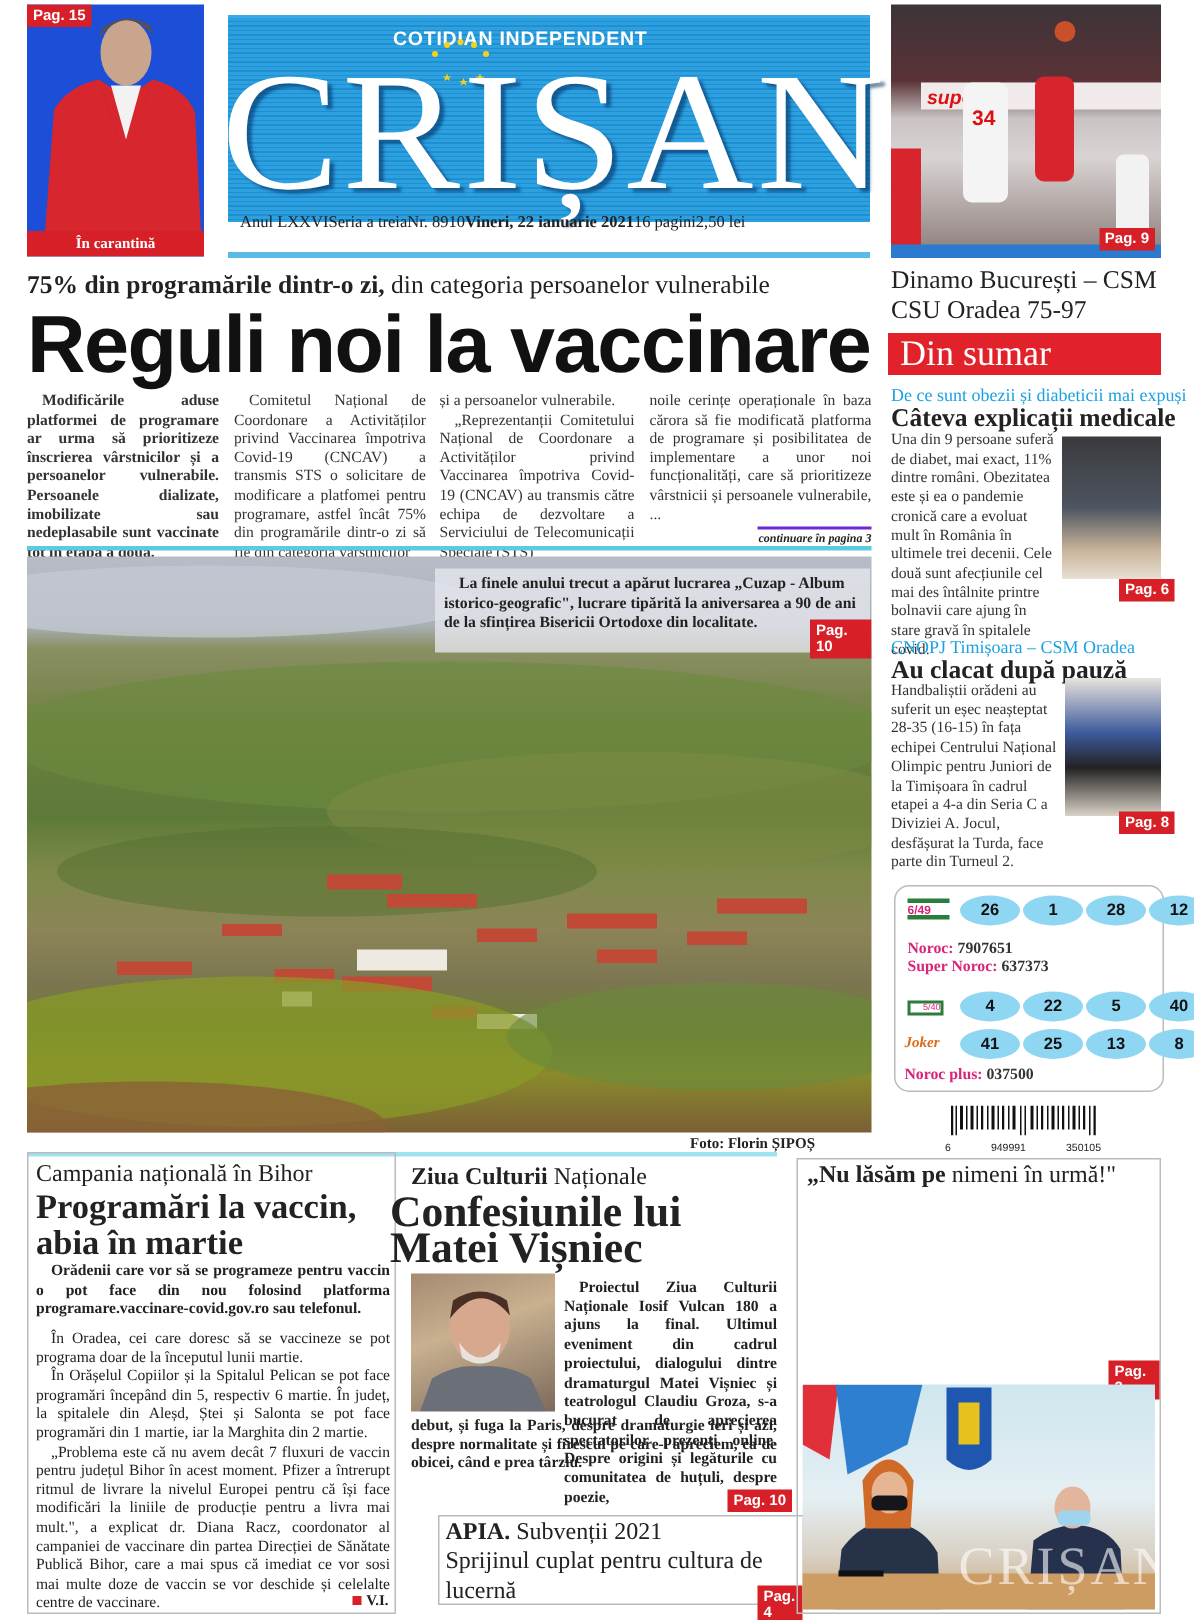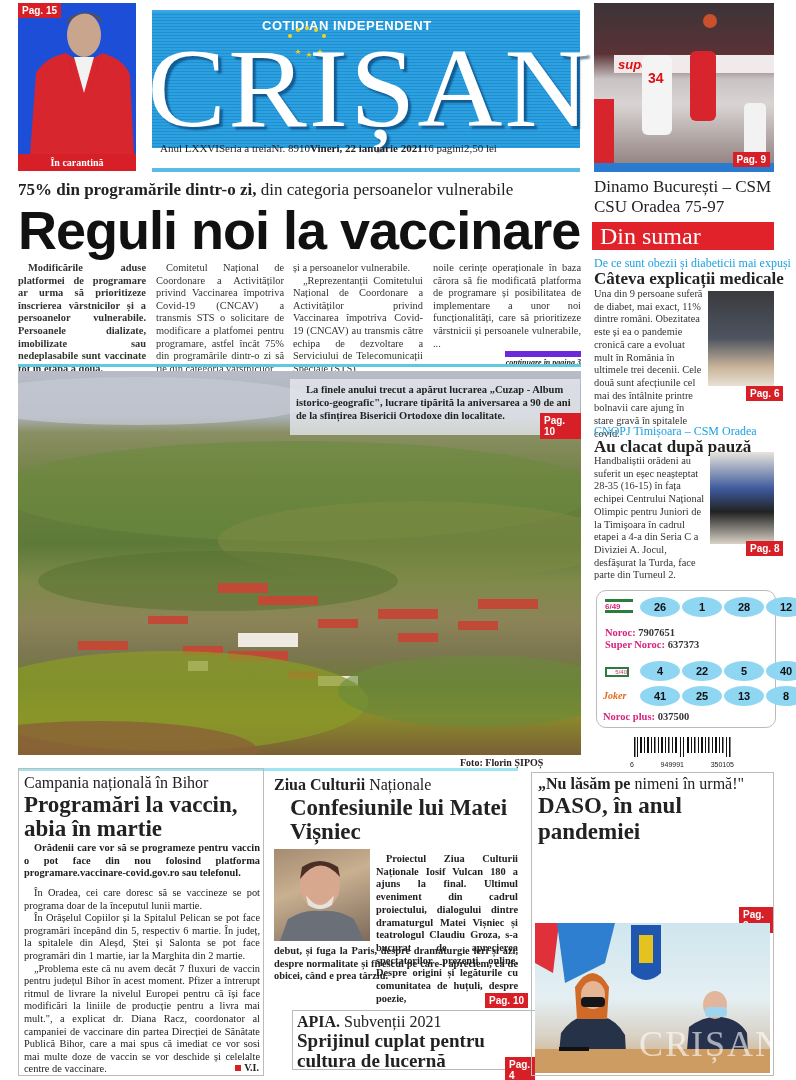--- a/index.html
+++ b/index.html
@@ -23,21 +23,21 @@
 
 #kicker{left:18px;top:180px;font-size:17px;font-weight:normal;white-space:nowrap}
 #kicker b{font-weight:bold}
 #headline{left:18px;top:201px;font-family:"Liberation Sans",sans-serif;font-weight:bold;font-size:54px;line-height:58px;letter-spacing:-1px;transform:scaleX(1.0);transform-origin:left;white-space:nowrap;color:#111}
 .bodycol{position:absolute;font-size:10.4px;line-height:12.6px;text-align:justify;color:#333}
 #c1{left:18px;top:262px;width:128px;font-weight:bold;text-indent:10px}
 #c2{left:156px;top:262px;width:128px;text-indent:10px}
 #c3{left:293px;top:262px;width:130px}
 #c3 p+p{text-indent:10px}
 #c4{left:433px;top:262px;width:148px}
-#cont{left:505px;top:351px;font-size:8px;font-style:italic;font-weight:bold;border-top:6px solid #6d28d9;padding-top:1px;width:76px;text-align:right}
+#cont{left:505px;top:351px;font-size:8px;font-style:italic;font-weight:bold;border-top:2px solid #6d28d9;padding-top:1px;width:76px;text-align:right}
 #rule1{left:18px;top:364px;width:563px;height:3px;background:#5ecae0}
 
 #land{left:18px;top:371px;width:563px;height:384px;overflow:hidden;background:linear-gradient(180deg,#b8bcc8 0%,#a9b0b4 12%,#8a8f63 16%,#6e7f40 30%,#5d7a38 45%,#7f8a4a 55%,#8c8458 65%,#7b7650 74%,#6c7c32 82%,#8a8a2c 90%,#7a5f35 100%)}
 #land .capbox{position:absolute;left:272px;top:8px;width:290px;height:56px;background:rgba(230,232,238,.78);font-weight:bold;font-size:10.5px;line-height:13px;padding:4px 6px;text-indent:10px;color:#222}
 #foto{left:460px;top:757px;font-size:10px;font-weight:bold}
 #rule2{left:18px;top:768px;width:500px;height:3px;background:#9ee3ef}
 
 #dinamo{left:594px;top:177px;width:180px;font-weight:normal;font-size:17px;line-height:20px;color:#222}
 #sumar{left:592px;top:222px;width:182px;height:28px;background:#e1222a;color:#fff;font-size:24px;line-height:28px;padding-left:8px}
 .sk{position:absolute;color:#1aa1e1;font-weight:normal;font-size:12px}
@@ -55,28 +55,28 @@
 #b1{left:18px;top:768px;width:246px;height:308px}
 #b1 .k{position:absolute;left:5px;top:5px;font-size:16px}
 #b1 .h{position:absolute;left:5px;top:24px;font-weight:bold;font-size:23px;line-height:24px;width:240px}
 #b1 .lead{position:absolute;left:5px;top:73px;width:236px;font-weight:bold;font-size:10.4px;line-height:12.5px;text-align:justify;text-indent:10px}
 #b1 .txt{position:absolute;left:5px;top:118px;width:236px;font-size:10.4px;line-height:12.6px;text-align:justify}
 #b1 .txt p{text-indent:10px}
 #b1 .sig{position:absolute;right:4px;bottom:2px;font-size:10px;font-weight:bold}
 #b1 .sig i{display:inline-block;width:6px;height:6px;background:#d61f26;margin-right:3px}
 #b2k{left:274px;top:776px;font-size:16px}
 #b2k b{font-weight:bold}
-#b2h{left:290px;top:796px;width:250px;font-weight:bold;font-size:23px;line-height:24px}
+#b2h{left:260px;top:796px;width:250px;font-weight:bold;font-size:29px;line-height:24px}
 #b2img{left:274px;top:849px;width:96px;height:92px;background:linear-gradient(160deg,#a58a70 0%,#c8b090 40%,#7d6a5b 100%);overflow:hidden}
 #b2t{left:376px;top:853px;width:142px;font-weight:bold;font-size:10.4px;line-height:12.7px;text-align:justify;text-indent:10px}
 #b2t2{left:274px;top:945px;width:244px;font-weight:bold;font-size:10.4px;line-height:12.7px;text-align:justify}
 #b3{left:292px;top:1010px;width:244px;height:60px}
 #b3 .k{position:absolute;left:4px;top:2px;font-size:16px}
 #b3 .k b{font-weight:bold}
-#b3 .h{position:absolute;left:4px;top:20px;font-weight:bold;font-size:19px;line-height:20px;width:230px}
+#b3 .h{position:absolute;left:4px;top:20px;font-weight:normal;font-size:16px;line-height:20px;width:230px}
 #b4{left:531px;top:772px;width:243px;height:304px}
 #b4 .k{position:absolute;left:6px;top:2px;font-size:16px}
 #b4 .k b{font-weight:bold}
 #b4 .h{position:absolute;left:6px;top:20px;font-weight:bold;font-size:23px;line-height:26px;width:230px}
 #b4 .t{position:absolute;left:6px;top:78px;width:232px;font-weight:bold;font-size:10.4px;line-height:12.6px;text-align:justify;text-indent:10px}
 #b4 .img{position:absolute;left:3px;top:150px;width:235px;height:150px;background:linear-gradient(180deg,#cfe6ee 0%,#e4eff3 50%,#d9d2c6 75%,#c9a576 100%);overflow:hidden}
 .wm{position:absolute;color:rgba(255,255,255,.6);font-size:36px;letter-spacing:2px}
 </style>
 </head>
 <body>
@@ -296,21 +296,20 @@
 <span class="pag" style="left:485px;top:993px">Pag. 10</span>
 
 <div id="b3" class="box">
   <div class="k"><b>APIA.</b><span> Subvenții 2021</span></div>
   <div class="h">Sprijinul cuplat pentru cultura de lucernă</div>
   <span class="pag" style="left:212px;top:46px">Pag. 4</span>
 </div>
 
 <div id="b4" class="box">
   <div class="k"><b>„Nu lăsăm pe</b><span> nimeni în urmă!"</span></div>
-  <div class="h">DASO, în anul pandemiei</div>
   <span class="pag" style="left:207px;top:134px">Pag. 2</span>
   <div class="img">
     <svg width="235" height="150" viewBox="0 0 235 150">
       <path d="M0 0 L24 0 L18 50 L0 40Z" fill="#e0303a"></path>
       <path d="M22 0 L80 0 L70 40 L30 60Z" fill="#2f7fd0"></path>
       <path d="M96 2 L126 2 L126 50 Q111 64 96 50Z" fill="#1e56b0"></path>
       <path d="M104 12 L118 12 L118 40 L104 40Z" fill="#e6c21e"></path>
       <path d="M22 150 L26 110 Q40 90 60 92 Q80 94 90 112 L92 150Z" fill="#263248"></path>
       <path d="M40 64 Q58 36 74 64 L72 96 L42 96Z" fill="#d06a28"></path>
       <ellipse cx="58" cy="72" rx="12" ry="14" fill="#e6b694"></ellipse>

